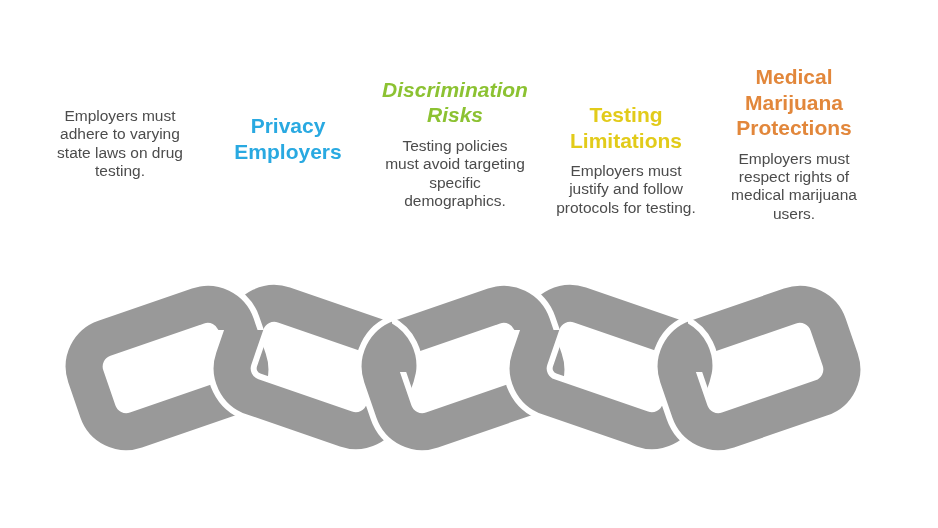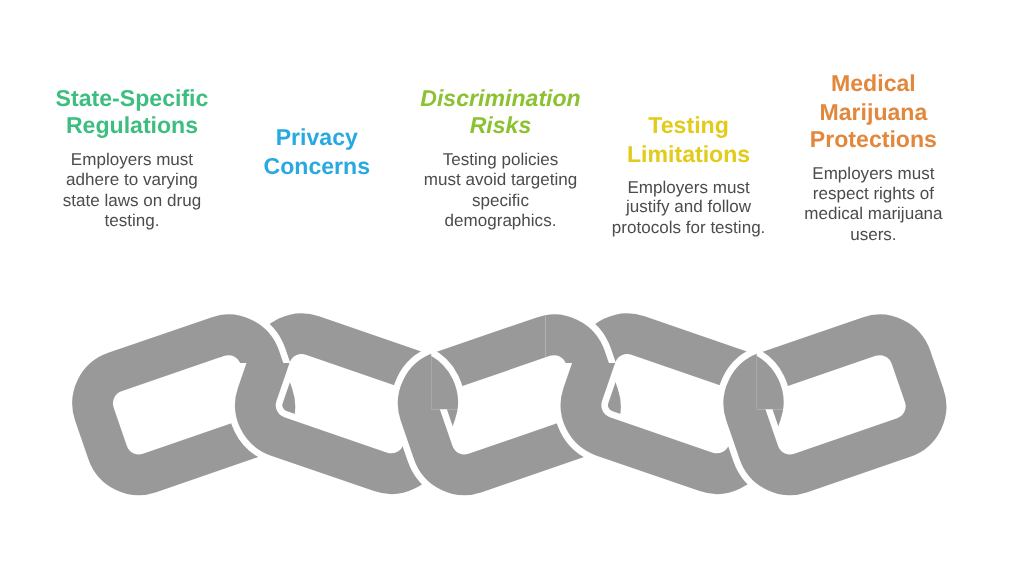--- a/index.html
+++ b/index.html
@@ -34,30 +34,28 @@
   .casing{stroke:#ffffff;stroke-width:49;fill:none;}
   .ring{stroke-width:37;fill:none;stroke:#999;}
 </style>
 </head>
 <body>
 
 <div class="canvas">
 
   <div class="columns-row">
     <div class="col col1">
-      <h2 class="col-title" style="color: rgb(61, 190, 128);">State-Specific
-Regulations</h2>
       <p class="col-body">Employers must
 adhere to varying
 state laws on drug
 testing.</p>
     </div>
     <div class="col col2">
       <h2 class="col-title" style="color: rgb(41, 169, 225);">Privacy
-Concerns</h2>
+Employers</h2>
     </div>
     <div class="col col3">
       <h2 class="col-title" style="color: rgb(140, 194, 50); font-style: italic;">Discrimination
 Risks</h2>
       <p class="col-body">Testing policies
 must avoid targeting
 specific
 demographics.</p>
     </div>
     <div class="col col4">

